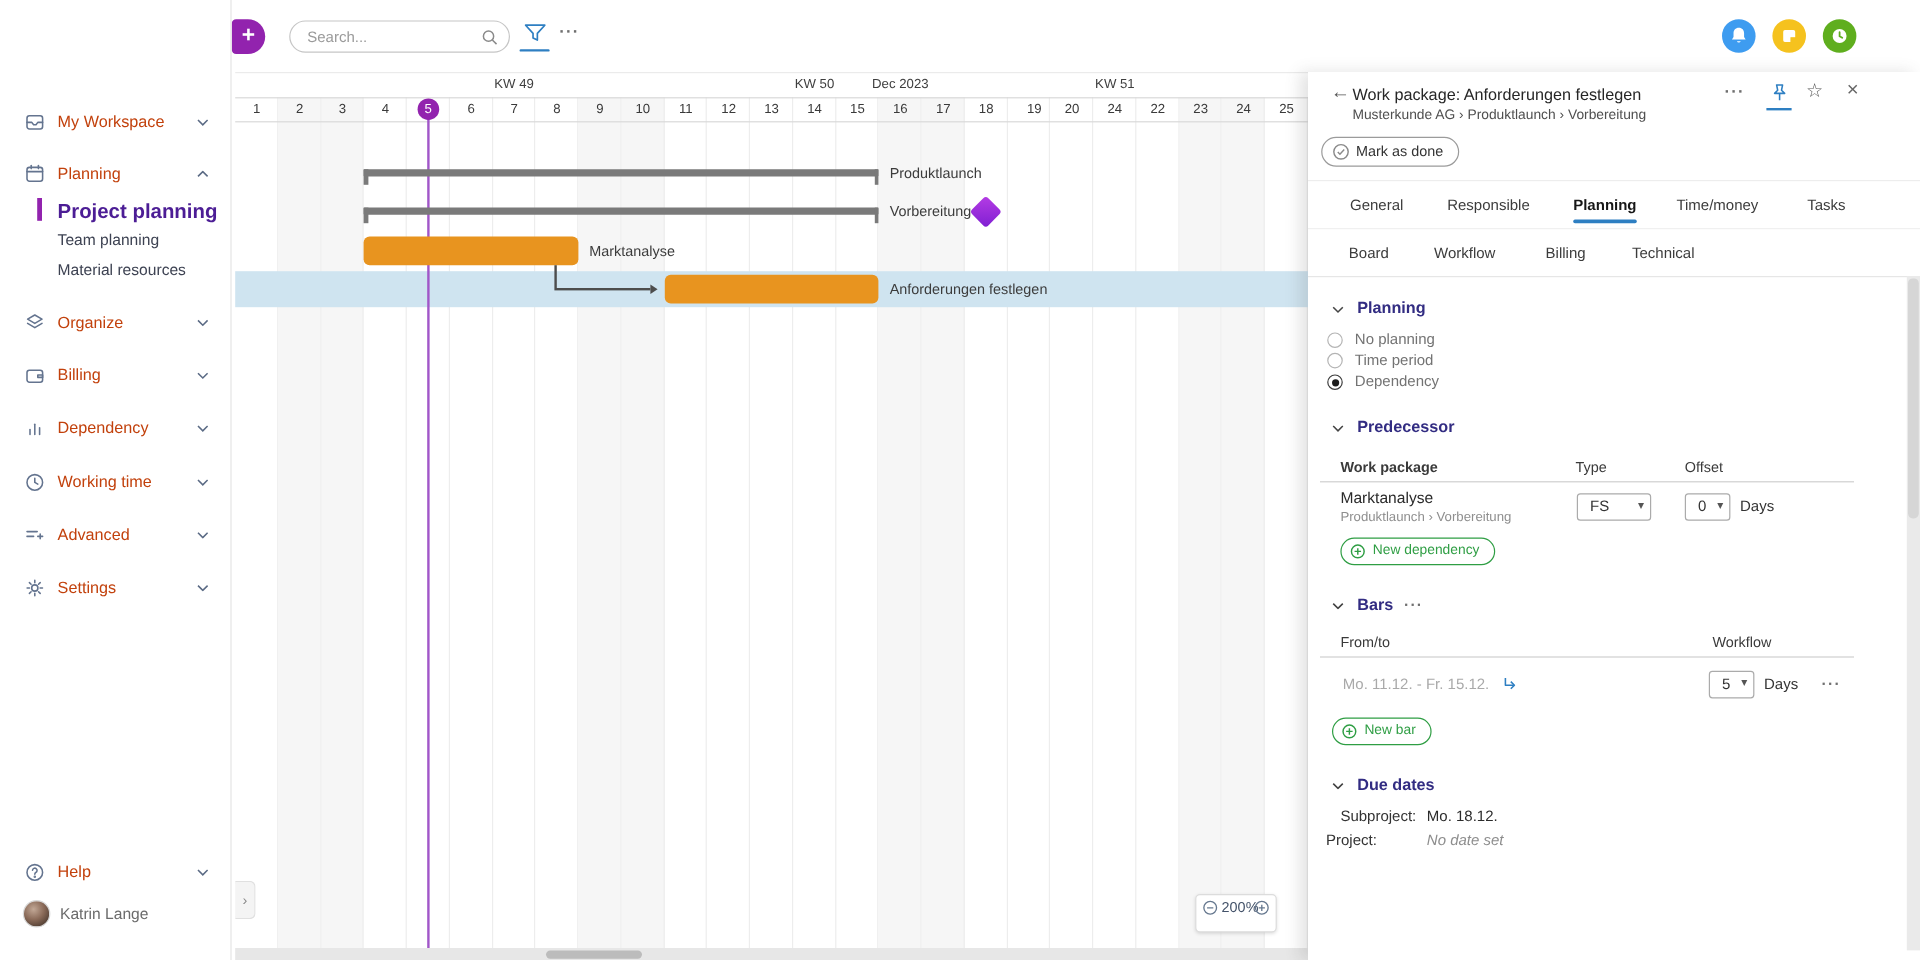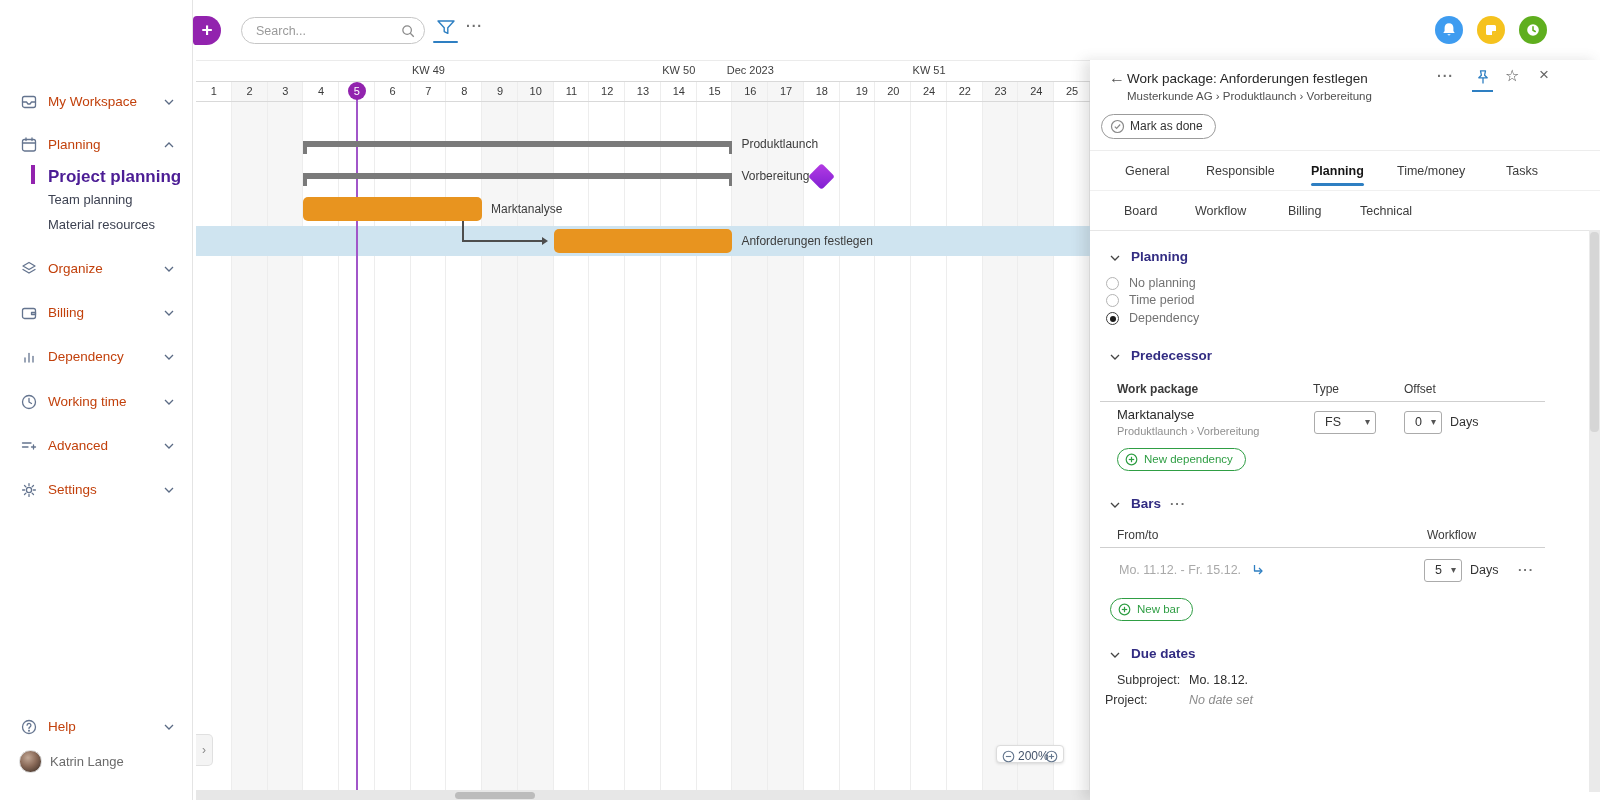--- a/index.html
+++ b/index.html
@@ -58,21 +58,21 @@
   .g-summary{position:absolute;height:6px;background:var(--summary-gray);border-radius:1px;z-index:3;}
   .g-summary:before,.g-summary:after{content:"";position:absolute;top:0;width:3.5px;height:13px;background:var(--summary-gray);}
   .g-summary:before{left:0;} .g-summary:after{right:0;}
   .g-bar{position:absolute;height:24px;background:var(--orange);border-radius:5px;z-index:3;cursor:pointer;}
   .g-label{position:absolute;font-size:12px;color:#3c3c3c;white-space:nowrap;z-index:3;}
   #g-highlight{position:absolute;left:0;width:894px;height:30px;background:var(--highlight);z-index:1;}
   #g-milestone{position:absolute;width:19px;height:19px;transform:rotate(45deg);border-radius:3px;
     background:linear-gradient(135deg,#b53ce4,#7f1fd2);z-index:3;cursor:pointer;}
   .dep{position:absolute;background:#4d4d4d;z-index:3;}
   #dep-arrow{position:absolute;width:0;height:0;border-top:4px solid transparent;border-bottom:4px solid transparent;border-left:6px solid #4d4d4d;z-index:3;}
-  #g-zoom{position:absolute;left:800px;top:684px;width:68px;height:18px;background:#fff;border:1px solid #dcdcdc;border-radius:4px;
+  #g-zoom{position:absolute;left:800px;top:684px;width:68px;height:32px;background:#fff;border:1px solid #dcdcdc;border-radius:4px;
     box-shadow:0 1px 3px rgba(0,0,0,.12);z-index:4;font-size:12px;color:#44536a;}
   #g-zoom .icon{width:13px;height:13px;color:#66788f;}
   #zoom-out{position:absolute;left:5px;top:4px;cursor:pointer;}
   #zoom-in{position:absolute;right:5px;top:4px;cursor:pointer;}
   #zoom-pct{position:absolute;left:21px;top:3px;}
   #g-expand{position:absolute;left:0;top:673px;width:17px;height:32px;background:#f4f4f4;border:1px solid #e0e0e0;border-left:none;
     border-radius:0 5px 5px 0;color:#8a8a8a;font-size:12px;text-align:center;line-height:30px;cursor:pointer;z-index:4;}
   #g-scroll-track{position:absolute;left:0;top:729px;width:894px;height:11px;background:#e7e7e7;z-index:4;}
   #g-scroll-thumb{position:absolute;left:259px;top:2px;width:80px;height:7px;background:#bcbcbc;border-radius:4px;cursor:grab;}
 

